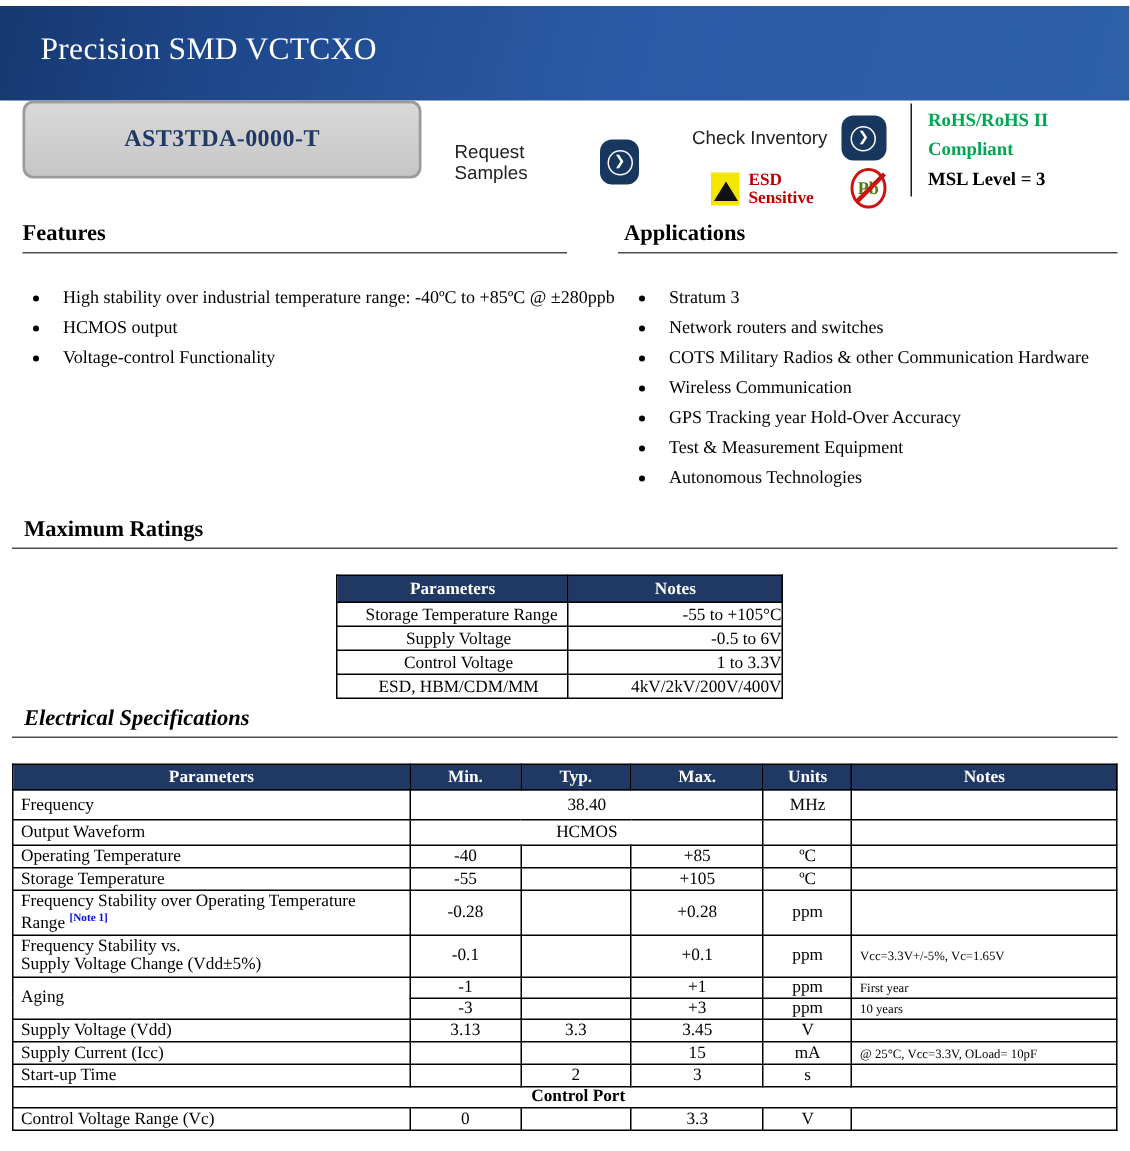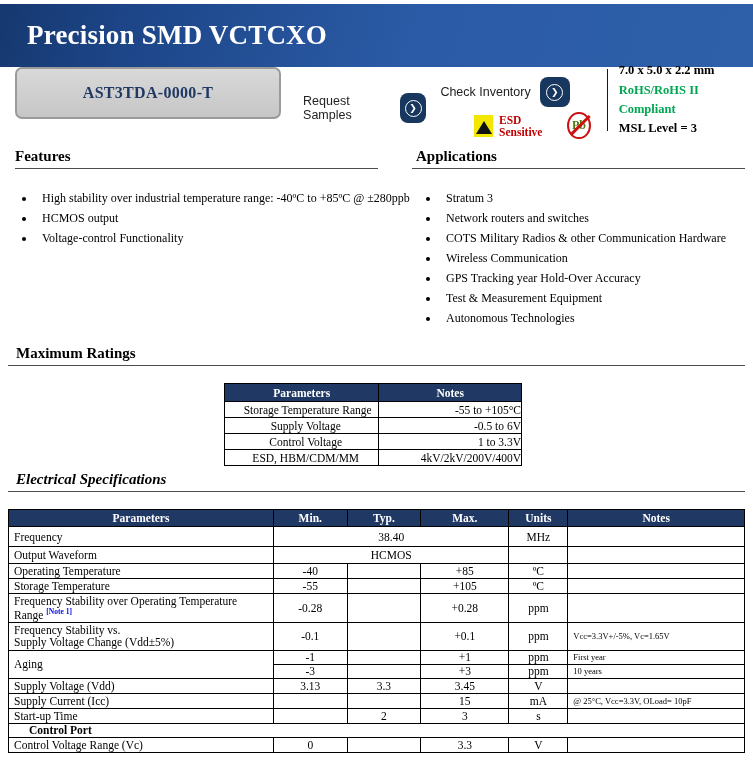--- a/index.html
+++ b/index.html
@@ -2,37 +2,37 @@
 <html><head>
 <meta charset="utf-8">
 <style>
   * { box-sizing: border-box; margin: 0; padding: 0; }
   html, body { width: 753px; height: 767px; overflow: hidden; background: #fff;
     font-family: "Liberation Serif", serif; color: #000; }
 
   
   .banner { margin-top: 4px; height: 63px;
     background: linear-gradient(105deg, #16386f 0%, #1d4689 18%, #2b5ba6 55%, #2e5fa9 100%); }
-  .banner h1 { color: #fff; font-size: 27px; font-weight: bold; padding: 16px 0 0 27px; letter-spacing: .2px; }
+  .banner h1 { color: #fff; font-size: 21px; font-weight: normal; padding: 16px 0 0 27px; letter-spacing: .2px; }
 
   
   .hdr { display: flex; align-items: flex-start; padding: 0 8px 0 15px; height: 72px; }
   .part-box { width: 295px; height: 52px; margin-top: 0;
     background: linear-gradient(#d9d9d9, #c6c6c6); border: 2px solid #9b9b9b; border-radius: 7px;
     display: flex; align-items: center; justify-content: center;
     font-size: 16px; font-weight: bold; color: #1F3864; letter-spacing: .3px; }
   .actions { display: flex; margin-left: 22px; margin-top: 10px; gap: 14px; }
   .action-group { display: flex; align-items: center; gap: 9px;
     font-family: "Liberation Sans", sans-serif; font-size: 12.5px; color: #222; }
   .nav-btn { width: 30px; height: 30px; background: #17375E; border: none; border-radius: 8px;
     display: flex; align-items: center; justify-content: center; cursor: pointer; }
   .nav-btn .ring { width: 17px; height: 17px; border: 1.5px solid #fff; border-radius: 50%;
     display: flex; align-items: center; justify-content: center;
     color: #fff; font-size: 9px; font-family: "DejaVu Sans", sans-serif; }
-  .ci-col { display: flex; flex-direction: column; }
+  .ci-col { display: flex; flex-direction: column; align-items: flex-end; }
   .ci-top { display: flex; align-items: center; gap: 9px;
     font-family: "Liberation Sans", sans-serif; font-size: 12.5px; color: #222; }
   .esd-row { display: flex; align-items: center; gap: 6px; margin-top: 5px; margin-left: 34px; }
   .esd-icon { width: 22px; height: 22px; background: #f3e600; display: flex;
     align-items: flex-end; justify-content: center; padding-bottom: 3px; }
   .esd-tri { width: 0; height: 0; border-left: 8px solid transparent;
     border-right: 8px solid transparent; border-bottom: 13px solid #111; }
   .esd-label { color: #c00000; font-weight: bold; font-size: 11.5px; }
   .pb-icon { width: 27px; height: 27px; border: 2.5px solid #cc1111; border-radius: 50%;
     position: relative; display: flex; align-items: center; justify-content: center;
@@ -74,21 +74,21 @@
   .es-table th { background: #1F3864; color: #fff; height: 17px; font-weight: bold; font-size: 11.5px; }
   .es-table td { height: 14px; text-align: center; padding: 0 2px; }
   .es-table td.p { text-align: left; padding: 1px 5px; }
   .es-table td.n { text-align: left; padding: 1px 5px; font-size: 8.5px; }
   .col-param { width: 36%; } .col-min { width: 10%; } .col-typ { width: 10%; }
   .col-max { width: 12%; } .col-units { width: 8%; } .col-notes { width: 24%; }
   .row-tall td { height: 20px; }
   .row-med td { height: 17px; }
   .row-2line td { height: 28px; }
   .note-ref { color: #0009e8; font-weight: bold; font-size: 7.5px; vertical-align: super; }
-  .sect-row td { font-weight: bold; text-align: left; padding-left: 20px; }
+  .sect-row td { font-weight: bold; text-align: center; padding-left: 20px; }
 </style>
 </head>
 <body>
 
 <div class="banner">
   <h1>Precision SMD VCTCXO</h1>
 </div>
 
 <div class="hdr">
   <div class="part-box">
@@ -113,21 +113,20 @@
             <span class="esd-tri"></span>
           </span>
         <span class="esd-label">ESD Sensitive</span>
         <span class="pb-icon">
             <span>Pb</span>
           </span>
       </div>
     </div>
   </div>
   <div class="right-info">
-    <span>7.0 x 5.0 x 2.2 mm</span>
     <span class="rohs">RoHS/RoHS II Compliant</span>
     <span>MSL Level = 3</span>
   </div>
 </div>
 
 <div class="content">
   <div class="two-col">
     <div class="col-left">
       <div class="section-head">Features</div>
       <hr class="rule">

